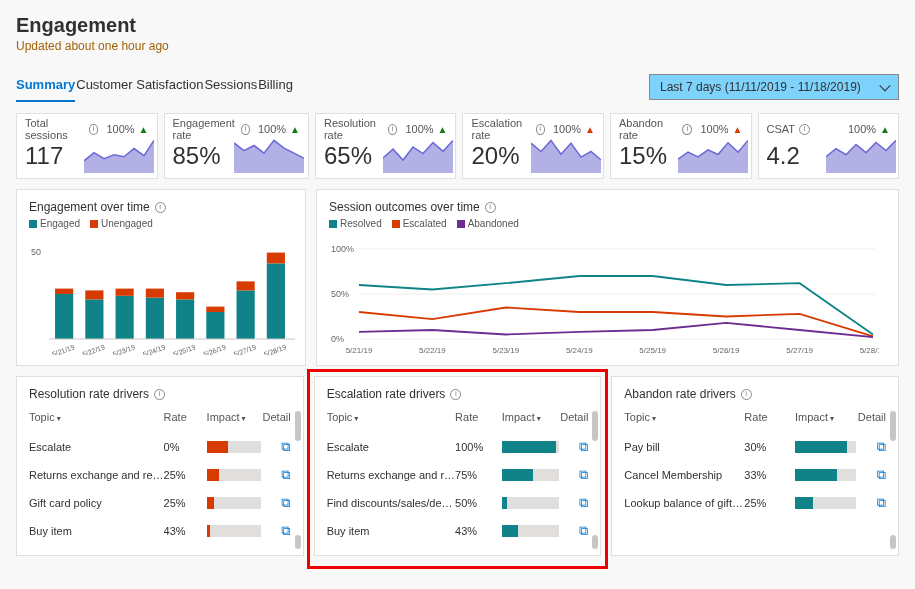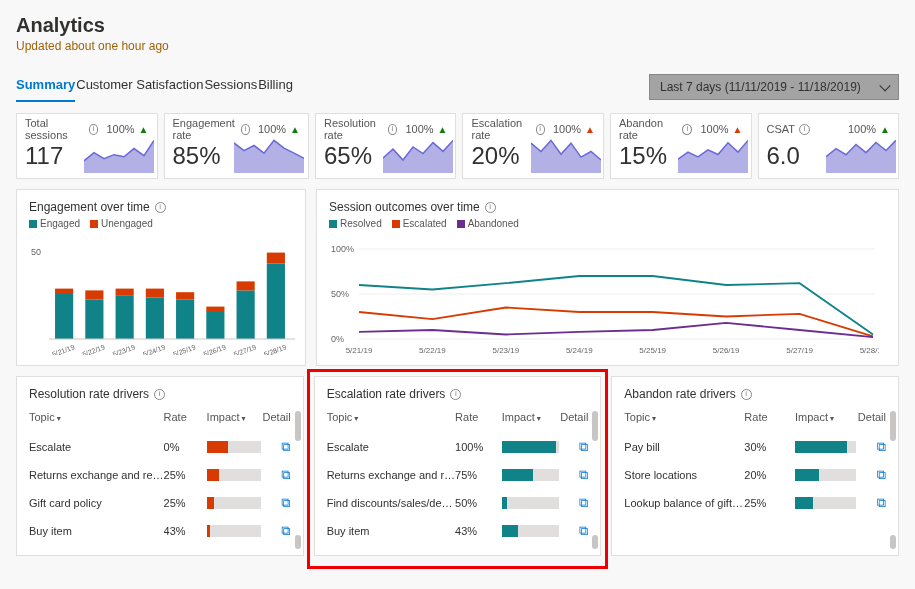--- a/index.html
+++ b/index.html
@@ -4,21 +4,21 @@
 <style>
   * { box-sizing: border-box; margin: 0; padding: 0; }
   body { font-family: "Segoe UI", Arial, sans-serif; background: #f8f8f8; color: #323130; font-size: 12px; padding: 14px 16px; width: 915px; }
   .hdr-title { font-size: 20px; font-weight: 600; }
   .hdr-sub { font-size: 12px; color: #a16207; margin-top: 2px; }
 
   .tabbar { display: flex; justify-content: space-between; align-items: center; margin-top: 18px; }
   .tabs { display: flex; gap: 1px; border-bottom: 1px solid transparent; }
   .tab { font-size: 13px; padding: 6px 0 8px; color: #323130; cursor: pointer; border-bottom: 2px solid transparent; }
   .tab.active { border-bottom-color: #0078d4; color: #0078d4; font-weight: 600; }
-  .picker { border: 1px solid #8a8886; padding: 5px 26px 5px 10px; font-size: 12px; background: #a3a3a3; position: relative; cursor: pointer; min-width: 250px; }
+  .picker { border: 1px solid #8a8886; padding: 5px 26px 5px 10px; font-size: 12px; background: #7dd3fc; position: relative; cursor: pointer; min-width: 250px; }
   .picker::after { content: ""; position: absolute; right: 9px; top: 50%; width: 7px; height: 7px; border-right: 1px solid #323130; border-bottom: 1px solid #323130; transform: translateY(-65%) rotate(45deg); }
 
   .kpis { display: flex; gap: 6px; margin-top: 10px; }
   .kpi { flex: 1 1 0; border: 1px solid #e1dfdd; background: #fff; padding: 6px 8px 4px; display: grid; grid-template-columns: 48% 52%; grid-template-rows: 18px 36px; }
   .kpi-top { grid-column: 1 / 3; display: flex; align-items: center; gap: 4px; font-size: 11px; color: #555; }
   .kpi-top .spacer { flex: 1; }
   .kpi-val { font-size: 24px; font-weight: 300; align-self: center; }
   .kpi-spark { align-self: center; }
   .info-icon { display: inline-flex; width: 11px; height: 11px; border: 1px solid #888; border-radius: 50%; font-size: 8px; align-items: center; justify-content: center; color: #888; line-height: 1; }
   .trend-up { color: #107c10; font-size: 10px; }
@@ -46,21 +46,21 @@
   .scroll-thumb { position: absolute; right: 0; width: 6px; background: #c8c6c4; border-radius: 3px; }
   .drv { position: relative; }
   .highlight-box { position: absolute; border: 3px solid #e00; pointer-events: none; }
   .sort-caret { font-size: 8px; color: #555; margin-left: 2px; }
 
   svg { display: block; }
 </style>
 </head>
 <body>
 
-<div class="hdr-title">Analytics</div>
+<div class="hdr-title">Engagement</div>
 <div class="hdr-sub">Updated about one hour ago</div>
 
 <div class="tabbar">
   <div class="tabs" id="tabs">
       <div class="tab active">Summary</div>
       <div class="tab">Customer Satisfaction</div>
       <div class="tab">Sessions</div>
       <div class="tab">Billing</div>
     </div>
   <div class="picker">
@@ -150,21 +150,21 @@
       </div>
     </div>
     <div class="kpi">
       <div class="kpi-top">
        <span>CSAT</span>
        <span class="info-icon">i</span>
        <span class="spacer"></span>
        <span>100%</span>
        <span class="trend-up">▲</span>
      </div>
-     <div class="kpi-val">6.0</div>
+     <div class="kpi-val">4.2</div>
      <div class="kpi-spark">
         <svg width="70" height="34">
           <path d="M0,17.72 L10,9.560000000000002 L20,15.68 L30,5.479999999999997 L40,13.64 L50,3.4399999999999977 L60,11.600000000000001 L70,1.3999999999999986 L70,34 L0,34 Z" fill="#b3b0e6"></path>
           <path d="M0,17.72 L10,9.560000000000002 L20,15.68 L30,5.479999999999997 L40,13.64 L50,3.4399999999999977 L60,11.600000000000001 L70,1.3999999999999986" fill="none" stroke="#6b69d6" stroke-width="1.5"></path>
         </svg>
       </div>
     </div>
   </div>
 
 <div class="row2">
@@ -384,25 +384,25 @@
       <td>Pay bill</td>
       <td>30%</td>
       <td>
               <div class="impact-bar">
                 <i style="width:85%;background:#0f8387"></i>
               </div>
             </td>
       <td><span class="detail-link">⧉</span></td>
     </tr>
           <tr>
-      <td>Store locations</td>
-      <td>20%</td>
-      <td>
-              <div class="impact-bar">
-                <i style="width:40%;background:#0f8387"></i>
+      <td>Cancel Membership</td>
+      <td>33%</td>
+      <td>
+              <div class="impact-bar">
+                <i style="width:70%;background:#0f8387"></i>
               </div>
             </td>
       <td><span class="detail-link">⧉</span></td>
     </tr>
           <tr>
       <td>Lookup balance of gift…</td>
       <td>25%</td>
       <td>
               <div class="impact-bar">
                 <i style="width:30%;background:#0f8387"></i>

